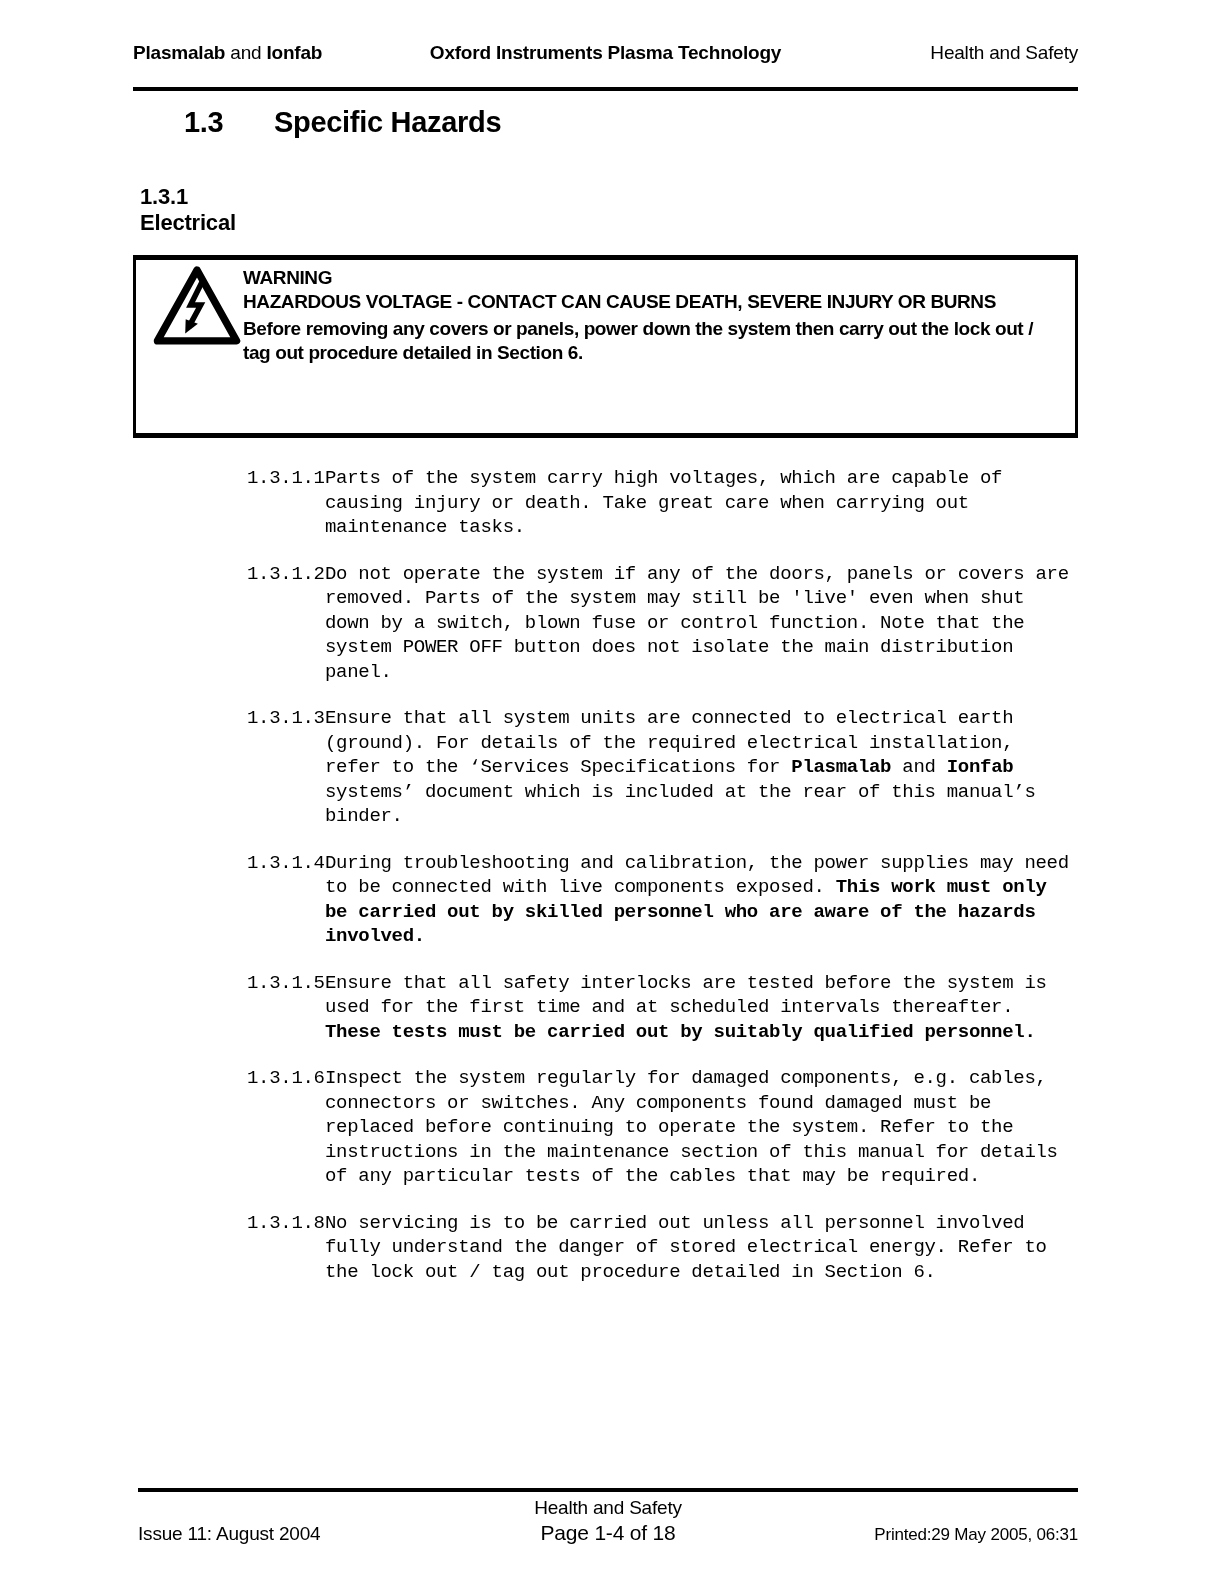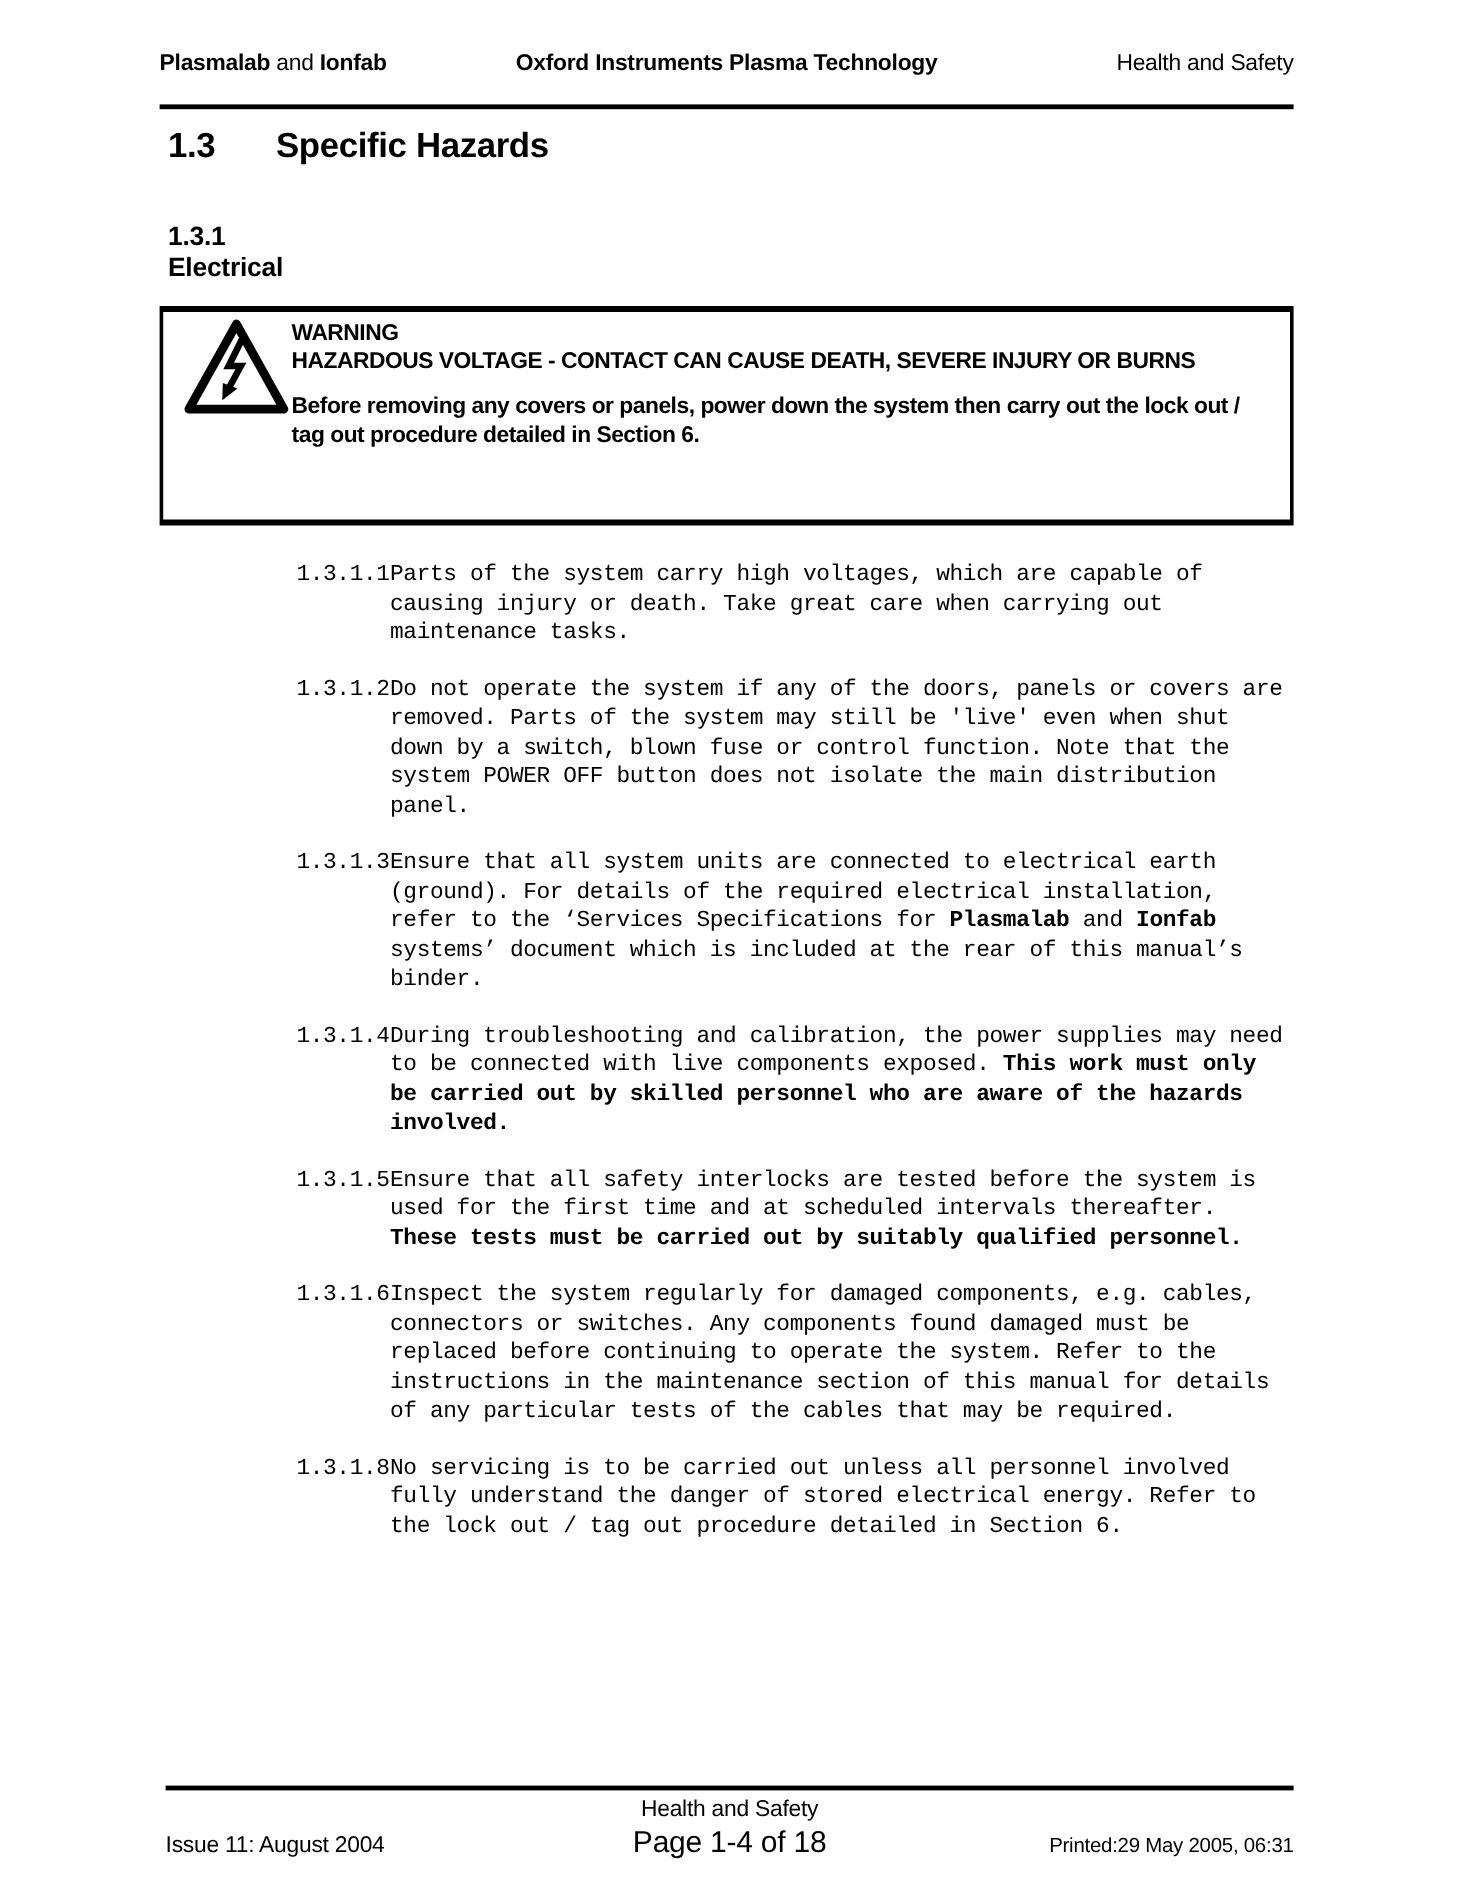--- a/index.html
+++ b/index.html
@@ -27,21 +27,21 @@
   .h-left  { flex:1; text-align:left;  white-space:nowrap; }
   .h-center{ flex:0 0 auto; text-align:center; font-weight:bold; white-space:nowrap; }
   .h-right { flex:1; text-align:right; white-space:nowrap; }
   .h-left b { font-weight:bold; }
 
   
   .h1 {
     position:absolute; left:140px; top:106px; width:930px;
     display:flex; font-size:29px; font-weight:bold; letter-spacing:-0.3px;
   }
-  .h1 .num { width:90px; flex-shrink:0; }
+  .h1 .num { width:90px; flex-shrink:0;margin-left:44px; }
   .h2 {
     position:absolute; left:140px; top:184px; width:930px;
     display:flex; font-size:22px; font-weight:bold; letter-spacing:-0.2px;flex-direction:column;
   }
   .h2 .num { width:90px; flex-shrink:0; }
 
   
   .warning-box {
     position:absolute; left:133px; top:255px; width:945px; height:183px;
     border:3px solid #000;
@@ -49,21 +49,21 @@
     padding:6px 12px 0 107px;
     overflow:hidden;
   }
   .warn-icon {
     position:absolute; left:15px; top:2px; width:92px; height:86px;
   }
   .warn-title, .warn-subtitle, .warn-para {
     font-weight:bold; font-size:19px; line-height:24px; letter-spacing:-0.4px;
   }
   .warn-para1 { margin-top:19px; }
-  .warn-para2 { margin-top:13px; }
+  .warn-para2 { margin-top:3px; }
 
   
   .items {
     position:absolute; left:247px; top:466px; width:828px;
   }
   .item {
     display:flex;
     margin-bottom:22px;
     font-size:19px; line-height:24.5px; letter-spacing:-0.3px;font-family:Liberation Mono, monospace;
   }
@@ -74,21 +74,21 @@
   
   .footer {
     position:absolute; left:138px; top:1488px; width:940px;
   }
   .f-rule { height:4px; background:#000; }
   .f-line1 { text-align:center; font-size:19px; margin-top:5px; letter-spacing:-0.2px; }
   .f-row {
     display:flex; align-items:baseline; margin-top:2px;gap:42px;
   }
   .f-left  { flex:1; text-align:left;  font-size:19px; white-space:nowrap; letter-spacing:-0.2px; }
-  .f-center{ flex:0 0 auto; text-align:center; font-size:25px; white-space:nowrap; letter-spacing:-0.2px; }
+  .f-center{ flex:0 0 auto; text-align:center; font-size:21px; white-space:nowrap; letter-spacing:-0.2px; }
   .f-right { flex:1; text-align:right; font-size:17px; white-space:nowrap; letter-spacing:-0.2px; }
 </style>
 </head>
 <body>
 
 <div class="page">
 
   <div class="header">
     <div class="h-left">
       <b>Plasmalab</b><span> and </span><b>Ionfab</b>

